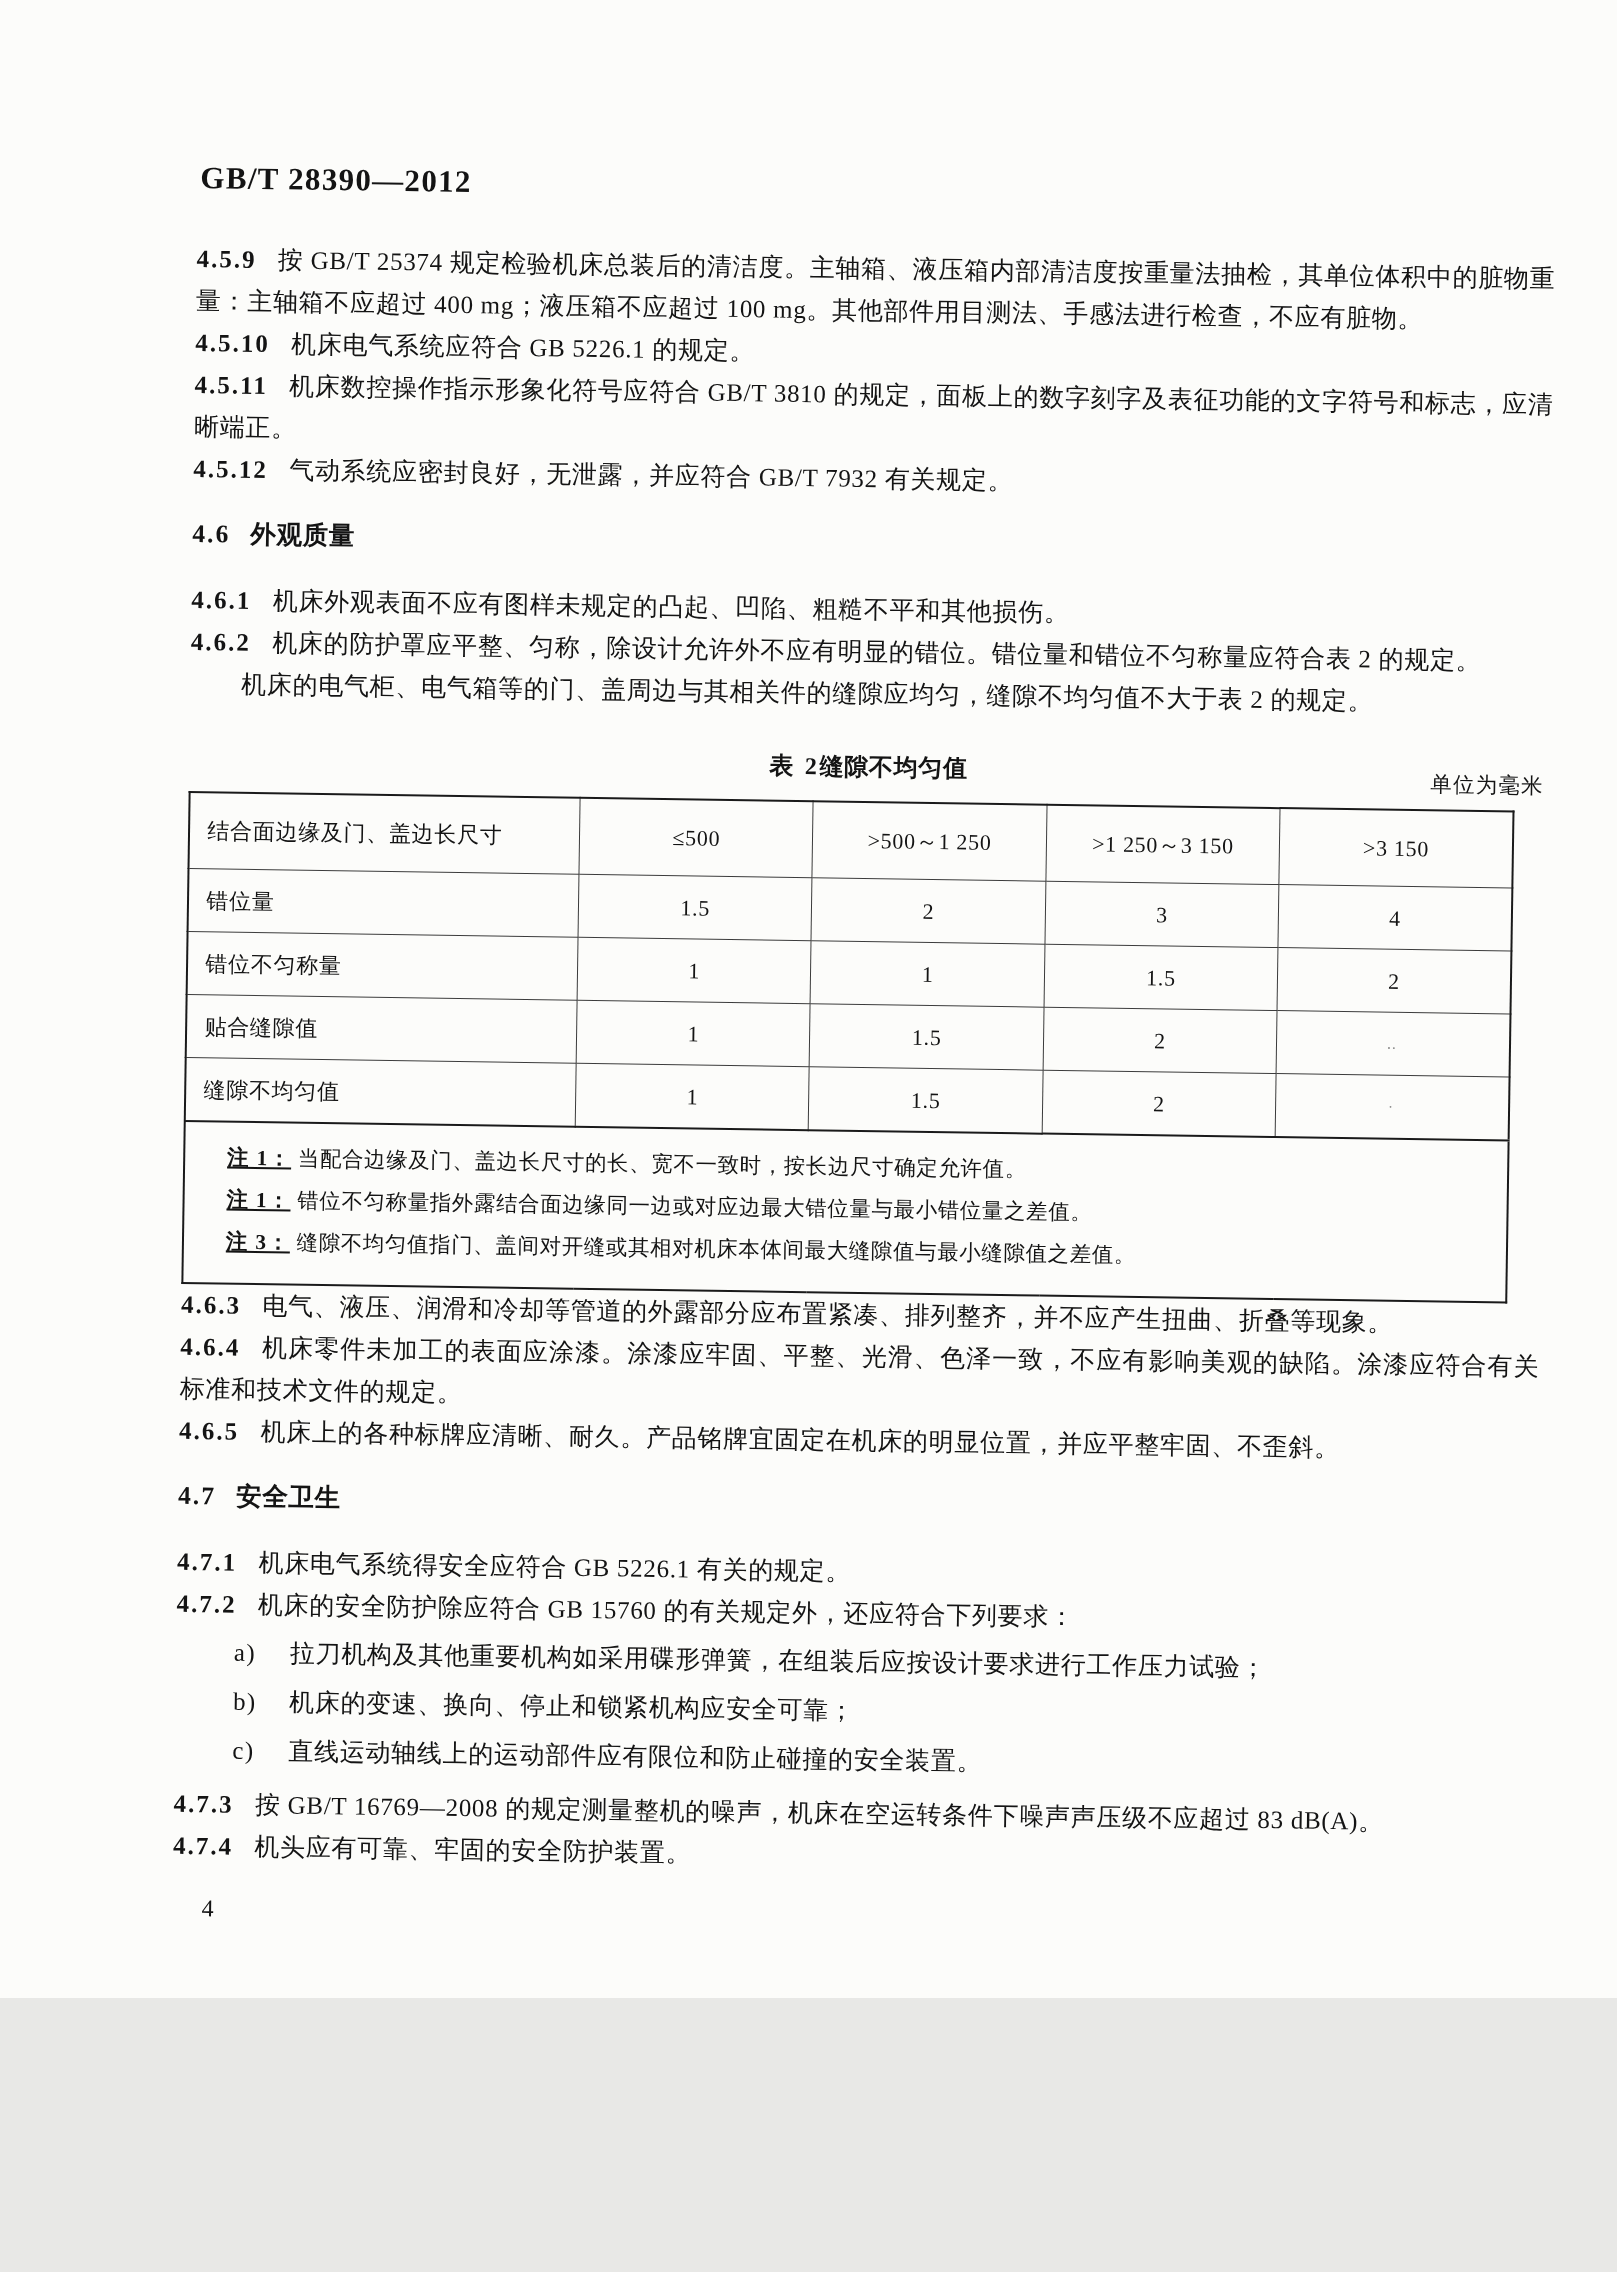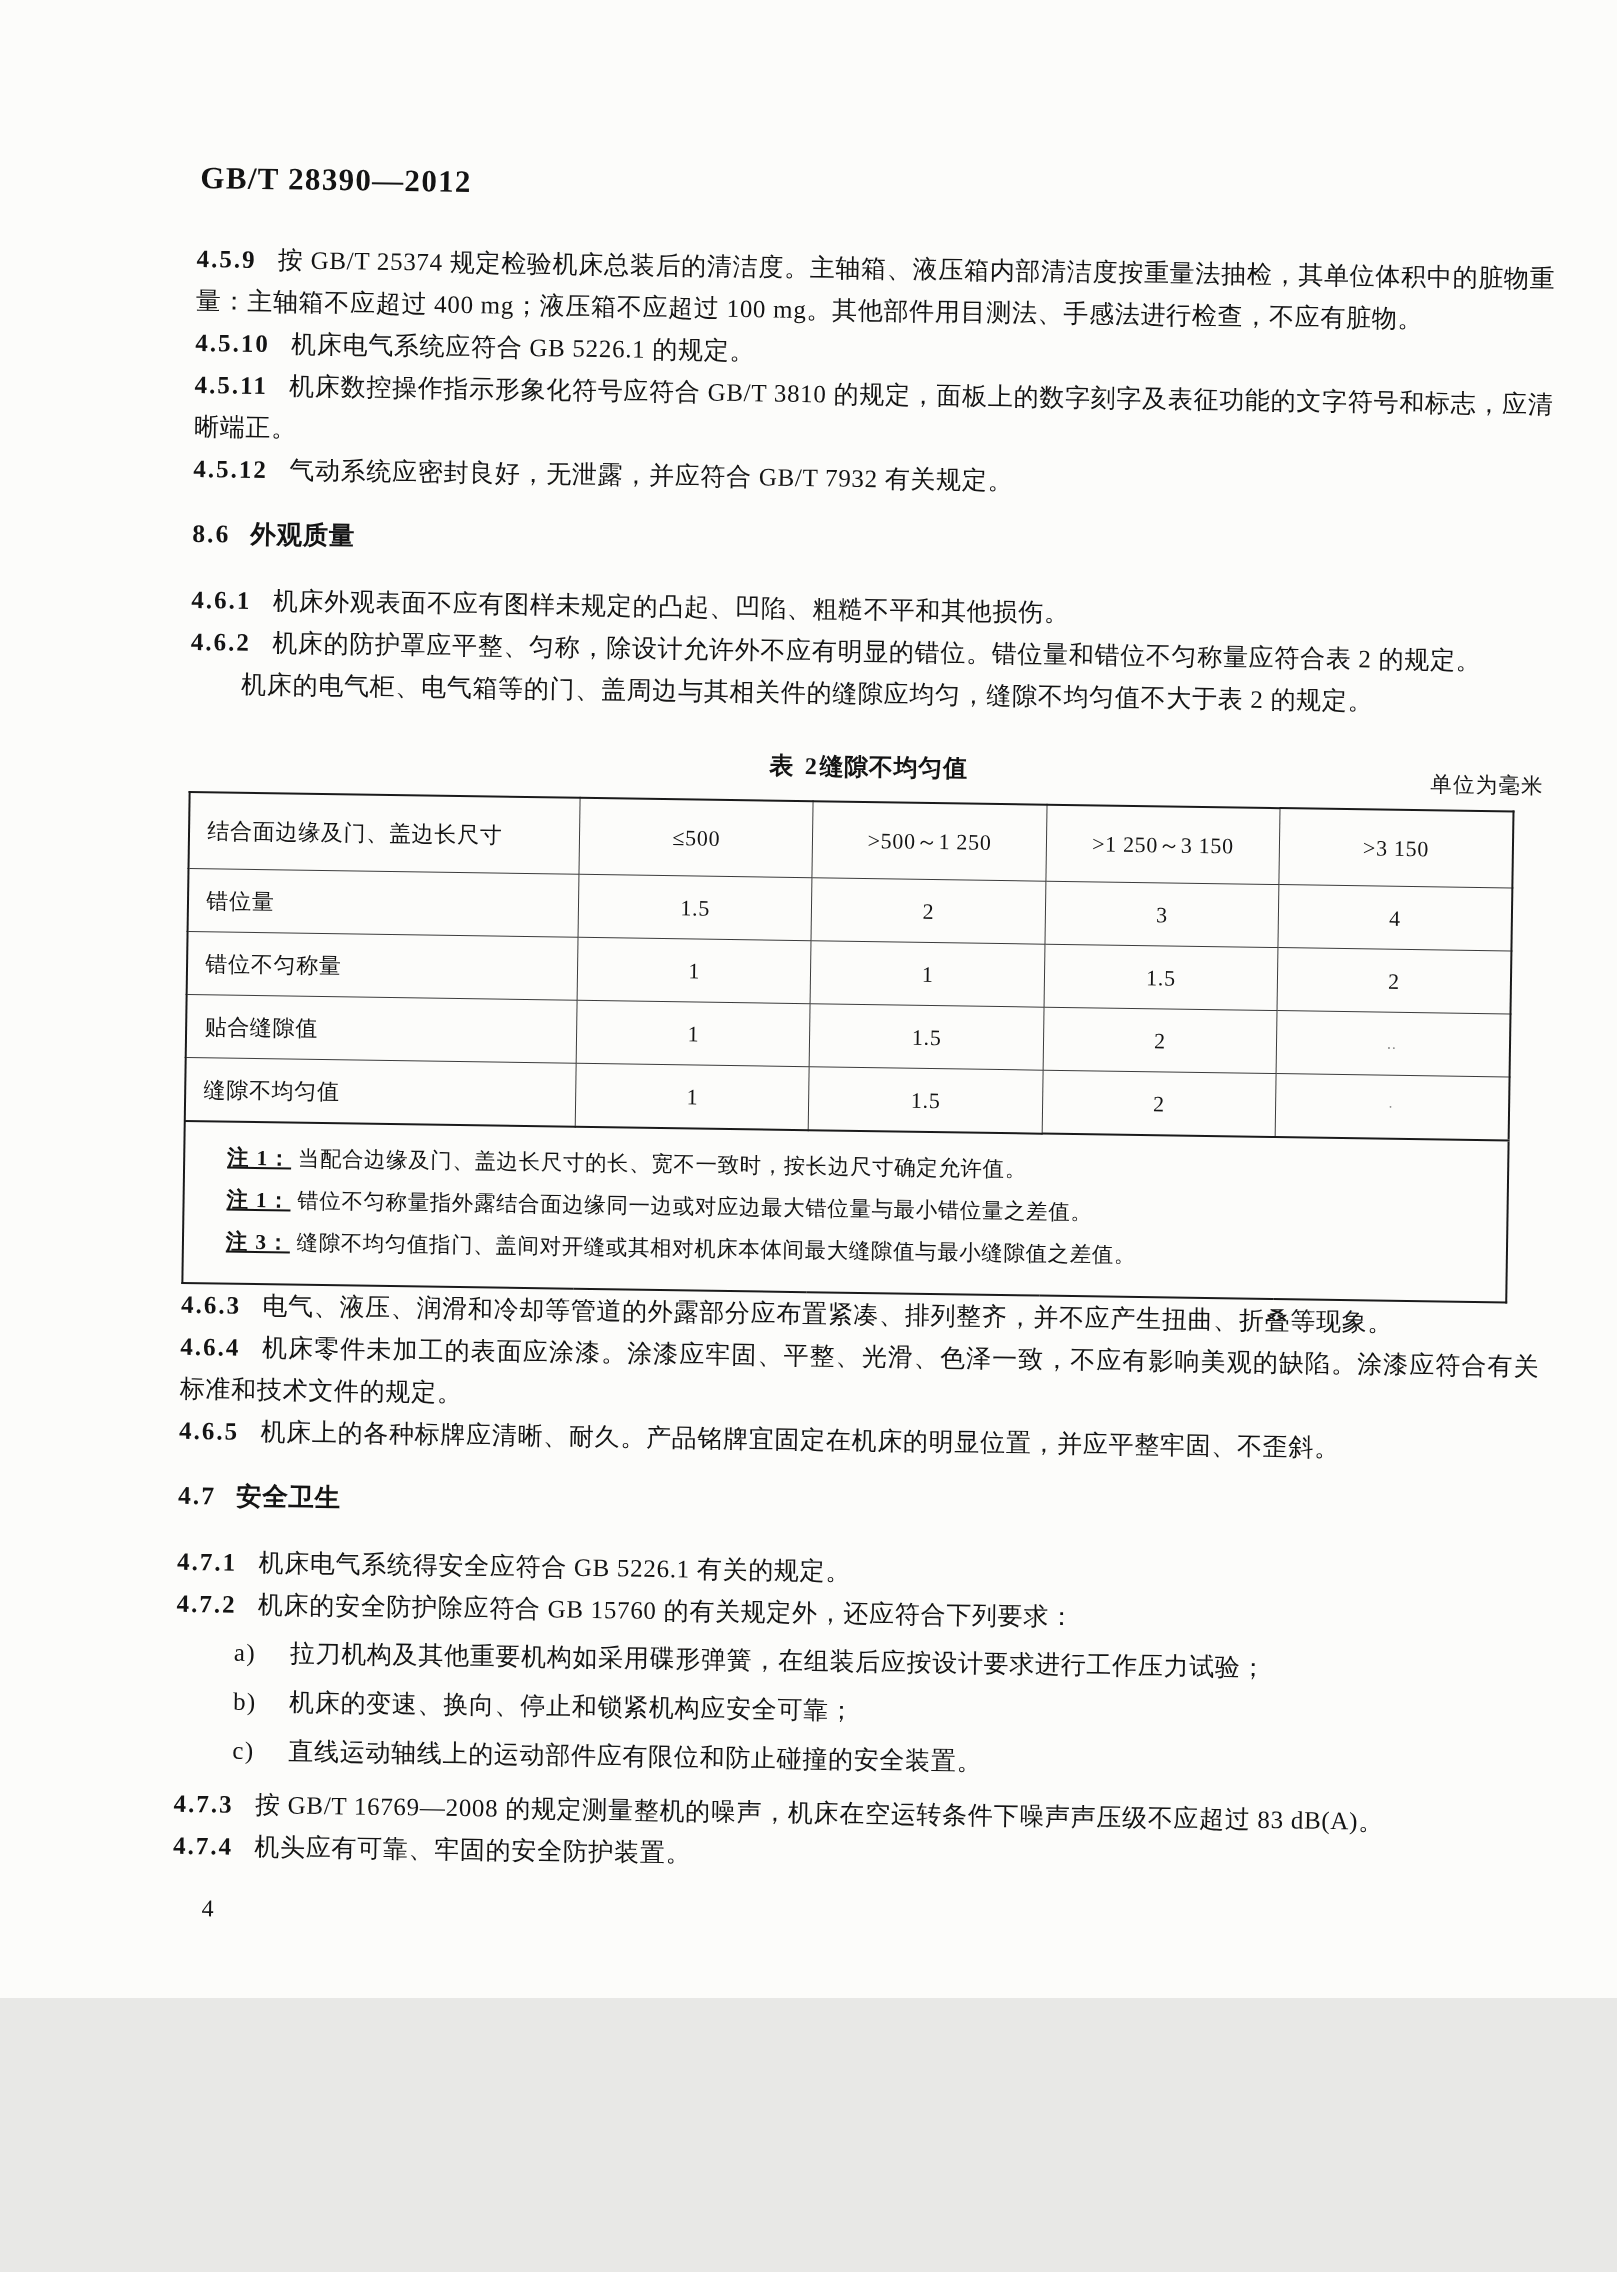--- a/index.html
+++ b/index.html
@@ -71,21 +71,21 @@
 <div class="page">
   <div class="content">
 
     <div class="doc-header">GB/T 28390—2012</div>
 
     <p class="clause"><span class="num">4.5.9</span><span>按 GB/T 25374 规定检验机床总装后的清洁度。主轴箱、液压箱内部清洁度按重量法抽检，其单位体积中的脏物重量：主轴箱不应超过 400 mg；液压箱不应超过 100 mg。其他部件用目测法、手感法进行检查，不应有脏物。</span></p>
     <p class="clause"><span class="num">4.5.10</span><span>机床电气系统应符合 GB 5226.1 的规定。</span></p>
     <p class="clause"><span class="num">4.5.11</span><span>机床数控操作指示形象化符号应符合 GB/T 3810 的规定，面板上的数字刻字及表征功能的文字符号和标志，应清晰端正。</span></p>
     <p class="clause"><span class="num">4.5.12</span><span>气动系统应密封良好，无泄露，并应符合 GB/T 7932 有关规定。</span></p>
 
-    <h2 class="sub"><span class="num">8.6</span><span>外观质量</span></h2>
+    <h2 class="sub"><span class="num">4.6</span><span>外观质量</span></h2>
 
     <p class="clause"><span class="num">4.6.1</span><span>机床外观表面不应有图样未规定的凸起、凹陷、粗糙不平和其他损伤。</span></p>
     <p class="clause"><span class="num">4.6.2</span><span>机床的防护罩应平整、匀称，除设计允许外不应有明显的错位。错位量和错位不匀称量应符合表 2 的规定。</span></p>
 
     <p class="lead-in">机床的电气柜、电气箱等的门、盖周边与其相关件的缝隙应均匀，缝隙不均匀值不大于表 2 的规定。</p>
 
     <div class="tbl-caption">
       <span class="cap-label">表 2</span><span>缝隙不均匀值</span>
       <span class="unit">单位为毫米</span>
     </div>

